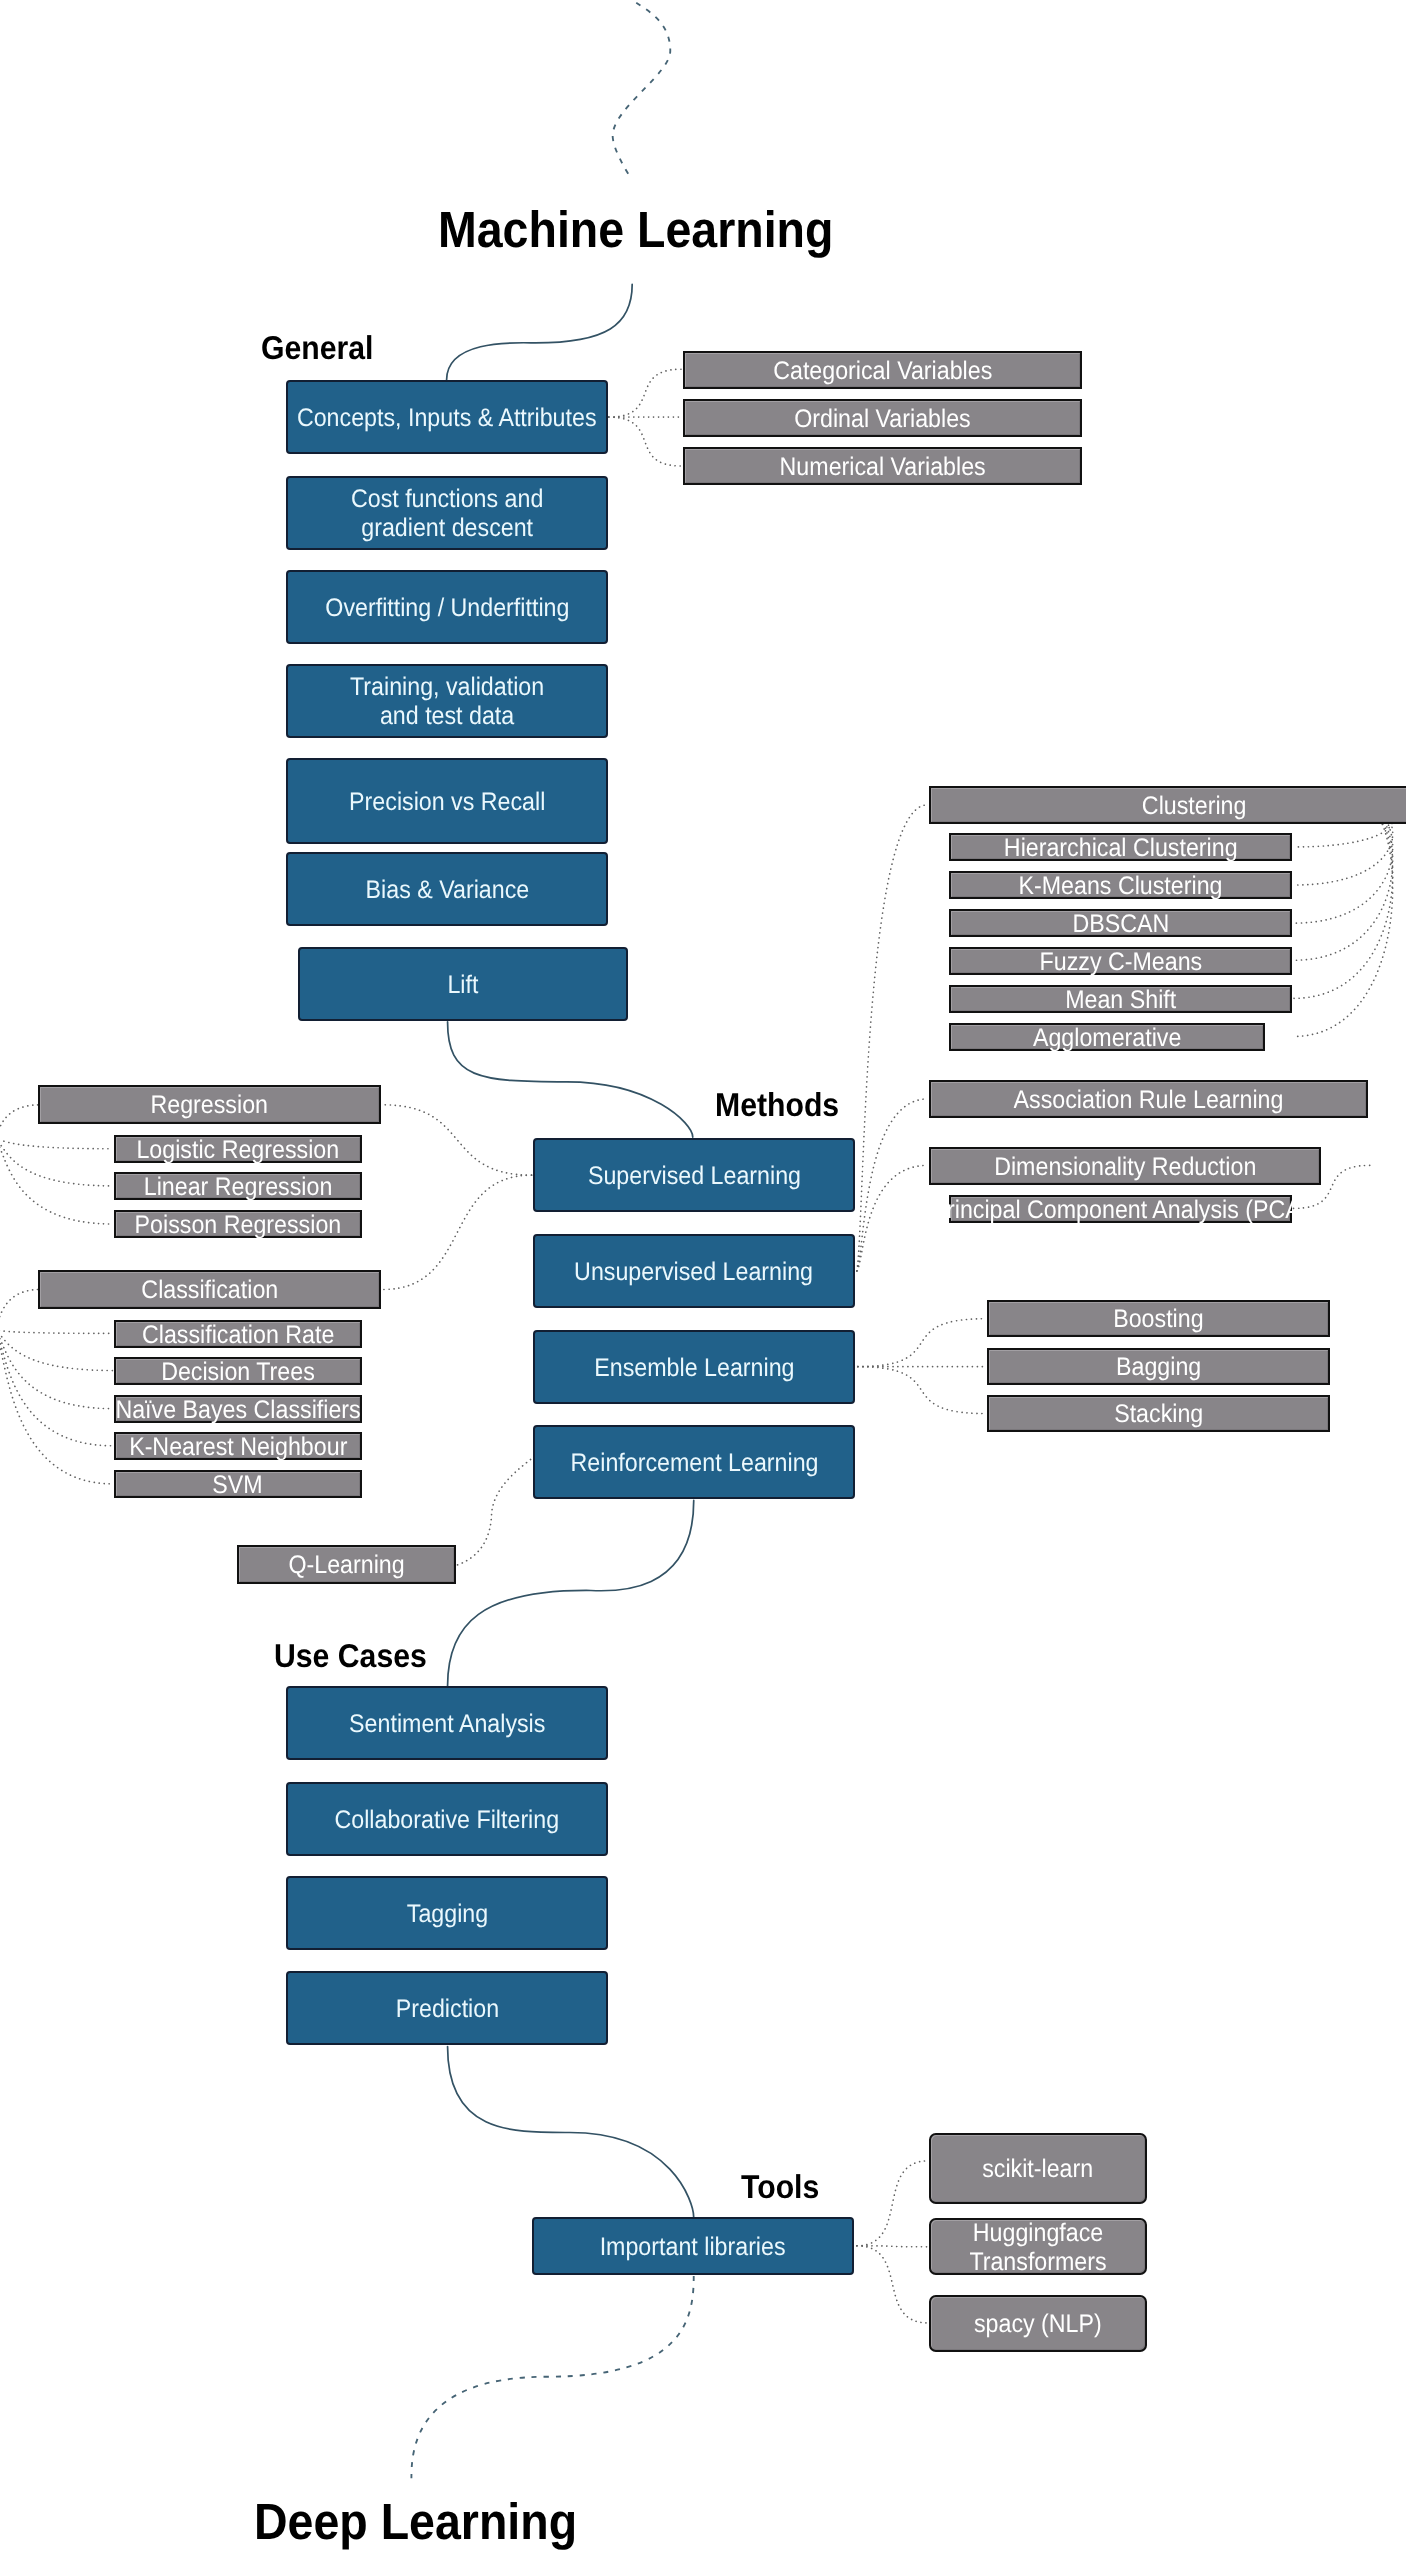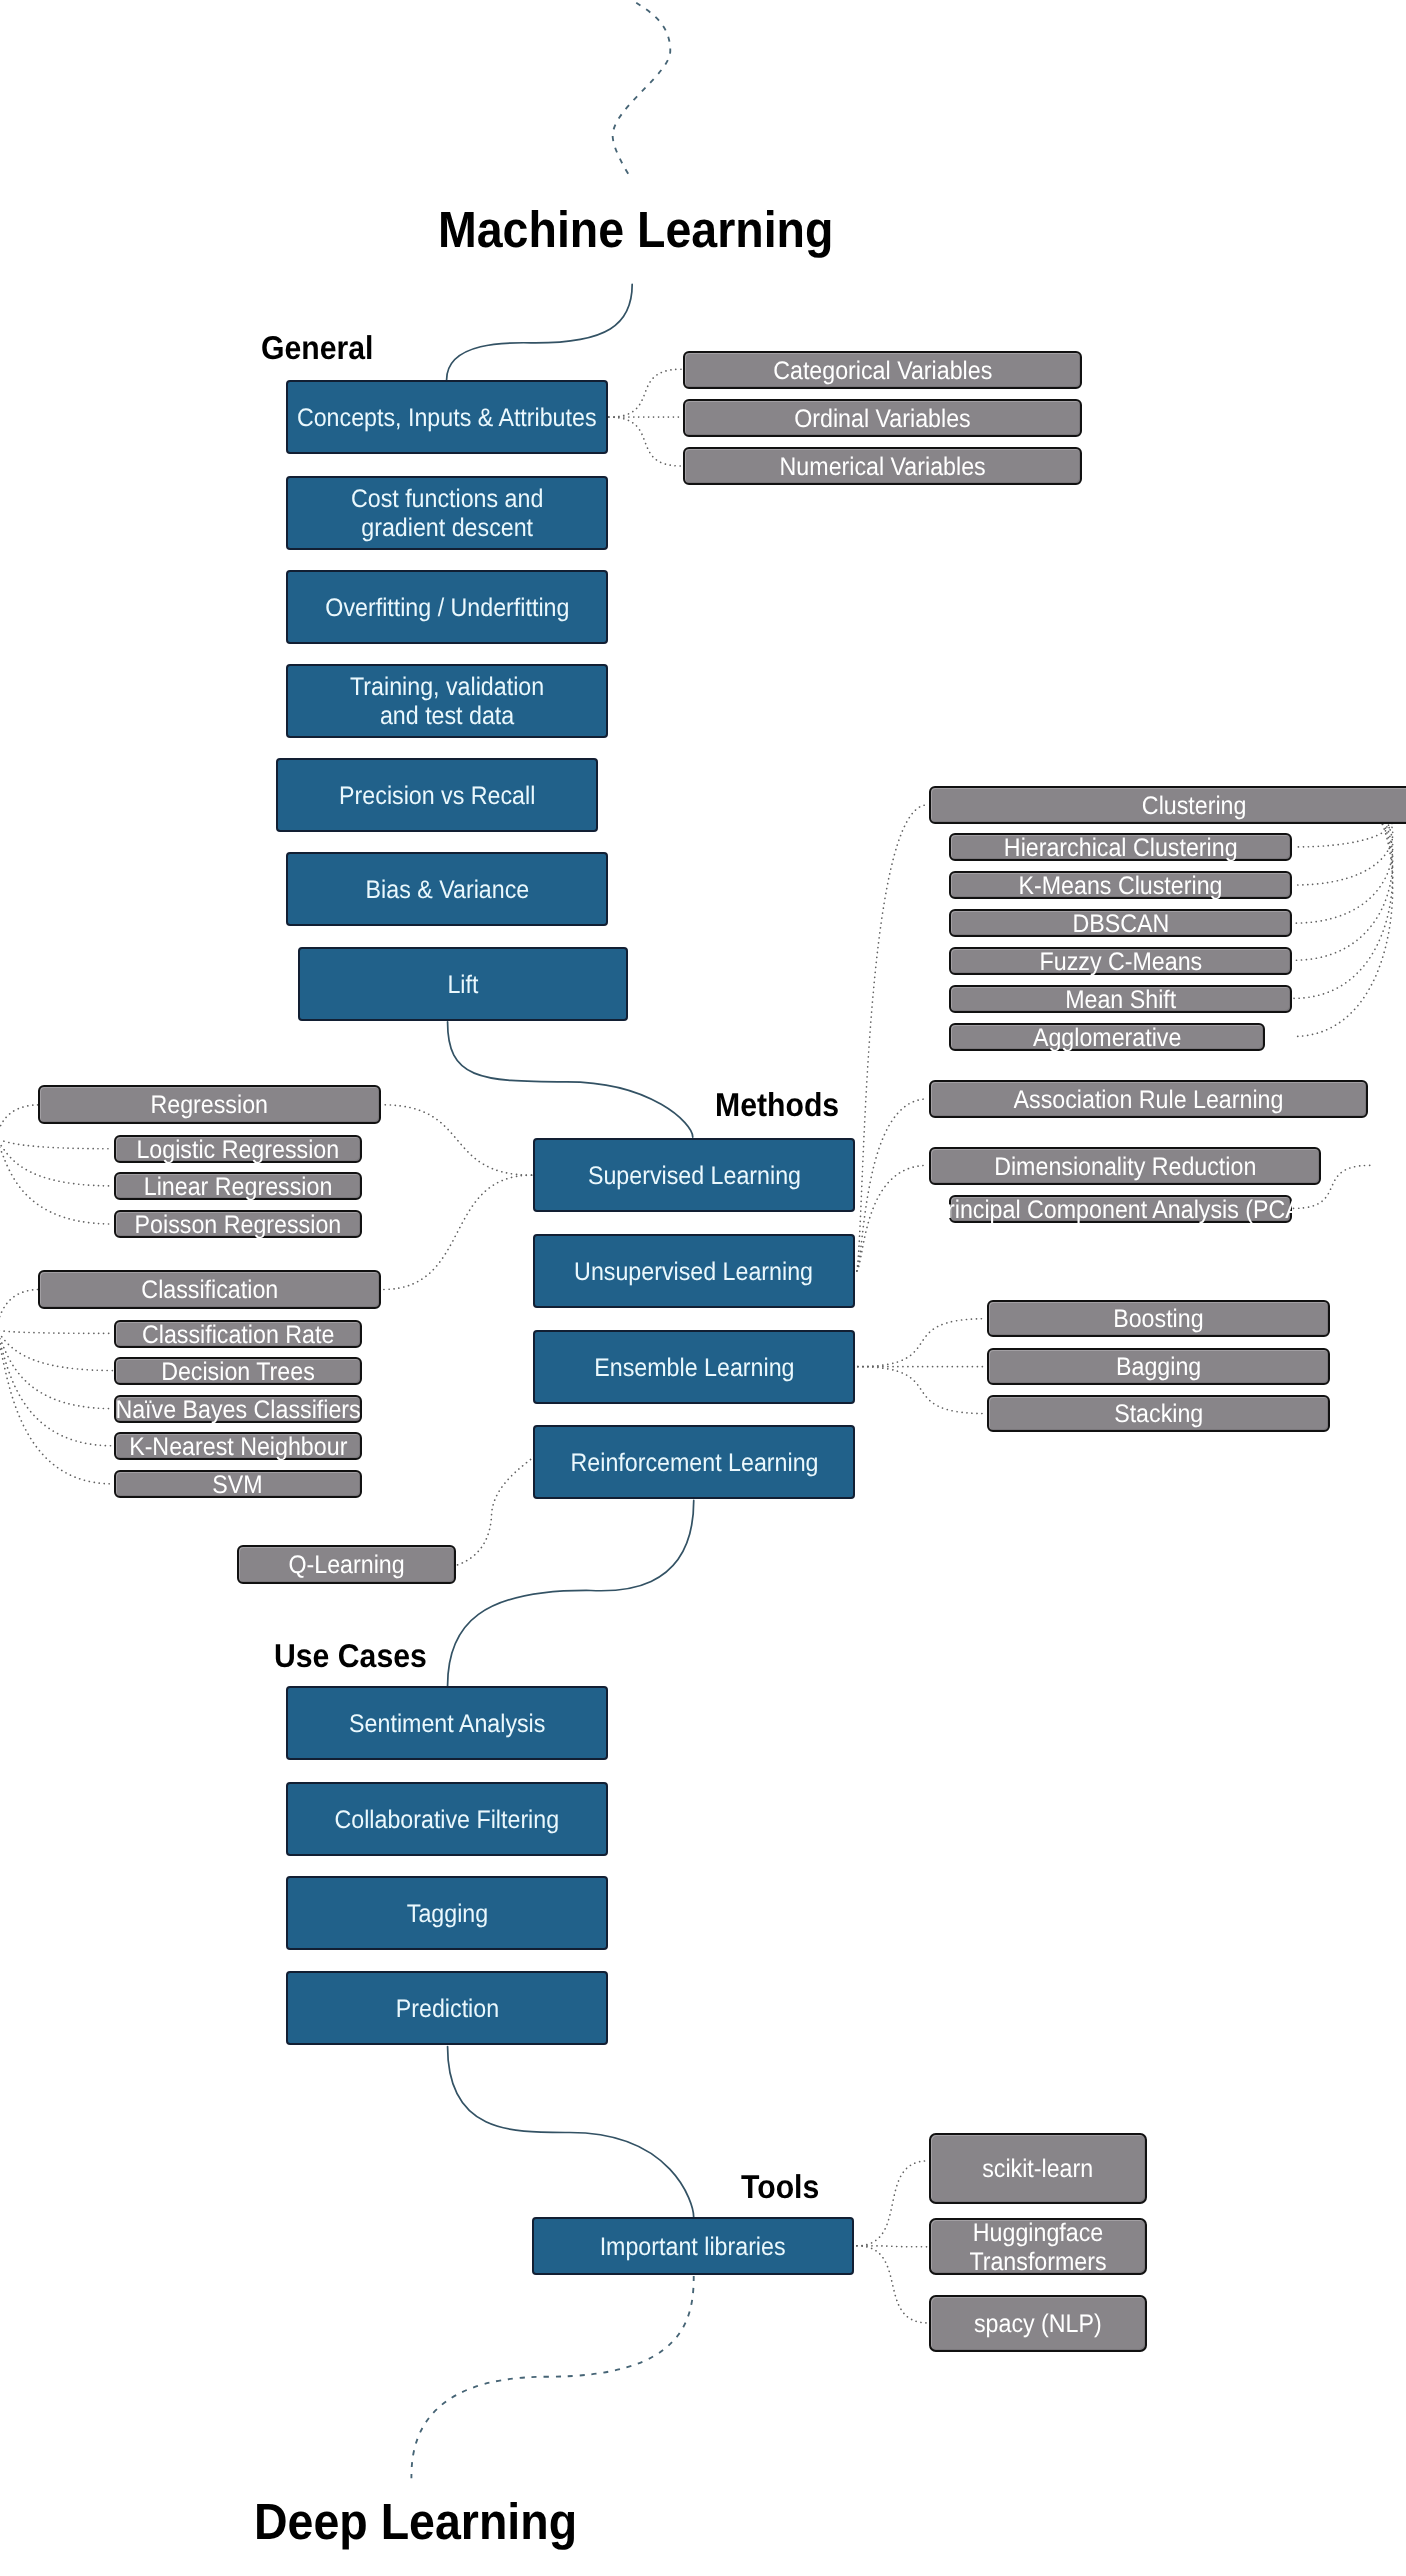--- a/index.html
+++ b/index.html
@@ -9,21 +9,21 @@
        font-family:"Liberation Sans", sans-serif;
        -webkit-font-smoothing:antialiased;
        text-rendering:geometricPrecision;}
   #board{position:absolute;left:0;top:0;width:1407px;height:2576px;background:#ffffff;}
   svg#links{position:absolute;left:0;top:0;width:1407px;height:2576px;overflow:visible;}
   .lbl{position:absolute;font-weight:bold;color:#000;white-space:nowrap;
        font-size:33px;transform:translateZ(0) scaleX(.915);transform-origin:0 0;line-height:1;}
   .big{position:absolute;font-weight:bold;color:#000;white-space:nowrap;
        font-size:51px;transform:translateZ(0) scaleX(.912);transform-origin:0 0;line-height:1;}
   .node{position:absolute;display:flex;align-items:center;justify-content:center;
-        text-align:center;border-radius:6px;}
+        text-align:center;}
   .node>span{display:block;transform:translateZ(0) translateY(1.2px) scaleX(.915);white-space:pre;line-height:1.125;}
   .blue{background:#21618A;border:2.7px solid #121F33;border-radius:4px;
         color:#EAF8FD;font-size:25.4px;}
   .gray{background:#888589;border:2.9px solid #111111;color:#FFFFFF;font-size:25.4px;
         box-shadow:inset 1px 1px 0 rgba(255,255,255,.22), inset -1px -1px 0 rgba(0,0,0,.10);}
   .gray-round{background:#888589;border:2.9px solid #111111;color:#FFFFFF;font-size:25.4px;
               border-radius:6.8px;
               box-shadow:inset 1px 1px 0 rgba(255,255,255,.22), inset -1px -1px 0 rgba(0,0,0,.10);}
 </style>
 </head>
@@ -86,21 +86,21 @@
     <span>Cost functions and
 gradient descent</span>
   </div>
   <div class="node blue" style="left:286px;top:570px;width:322px;height:74px">
     <span>Overfitting / Underfitting</span>
   </div>
   <div class="node blue" style="left:286px;top:664px;width:322px;height:74px">
     <span>Training, validation
 and test data</span>
   </div>
-  <div class="node blue" style="left:276px;top:758px;width:322px;height:74px">
+  <div class="node blue" style="left:286px;top:758px;width:322px;height:86px">
     <span>Precision vs Recall</span>
   </div>
   <div class="node blue" style="left:286px;top:852px;width:322px;height:74px">
     <span>Bias &amp; Variance</span>
   </div>
   <div class="node blue" style="left:298px;top:947px;width:330px;height:74px">
     <span>Lift</span>
   </div>
   <div class="node blue" style="left:533px;top:1138px;width:322px;height:74px">
     <span>Supervised Learning</span>

